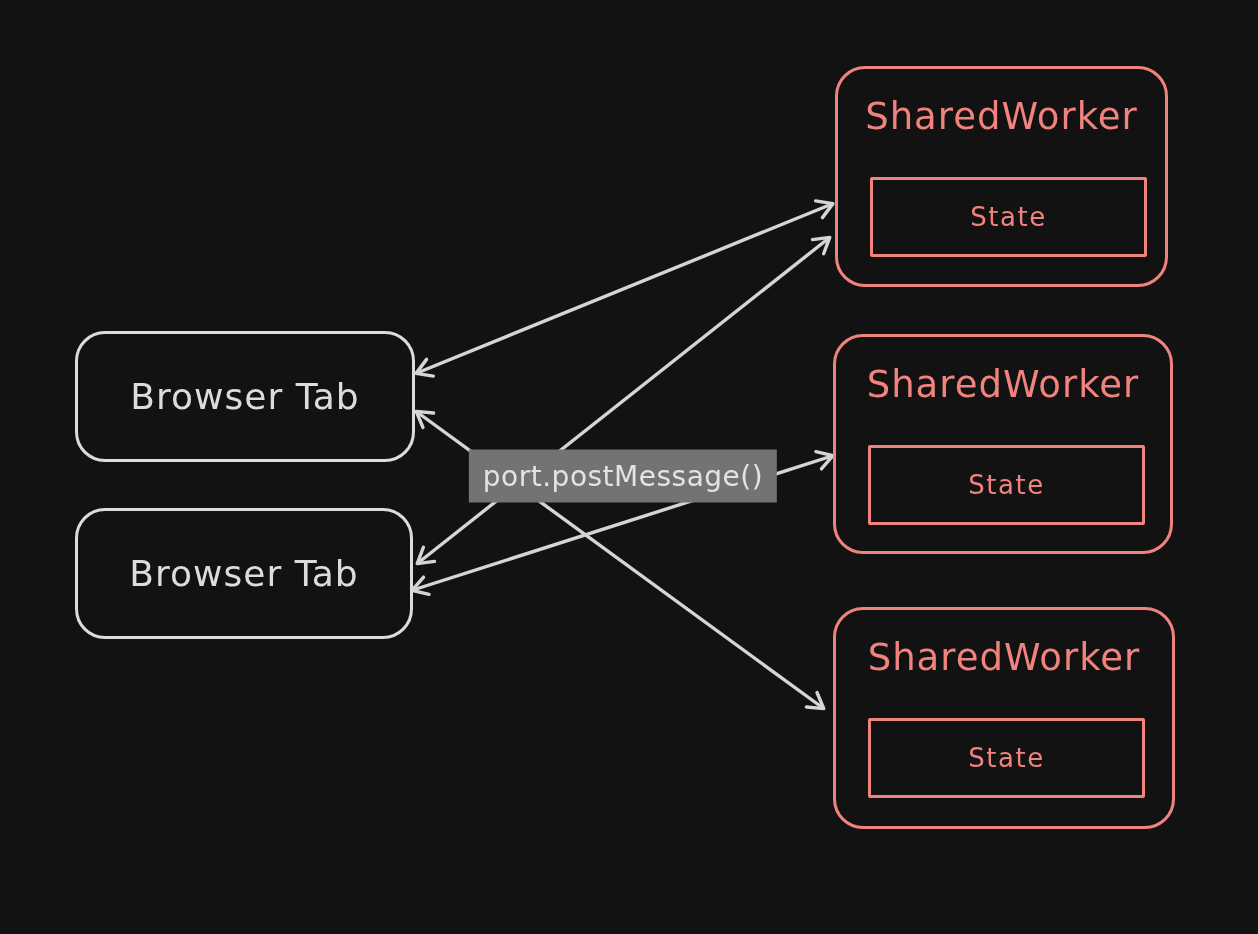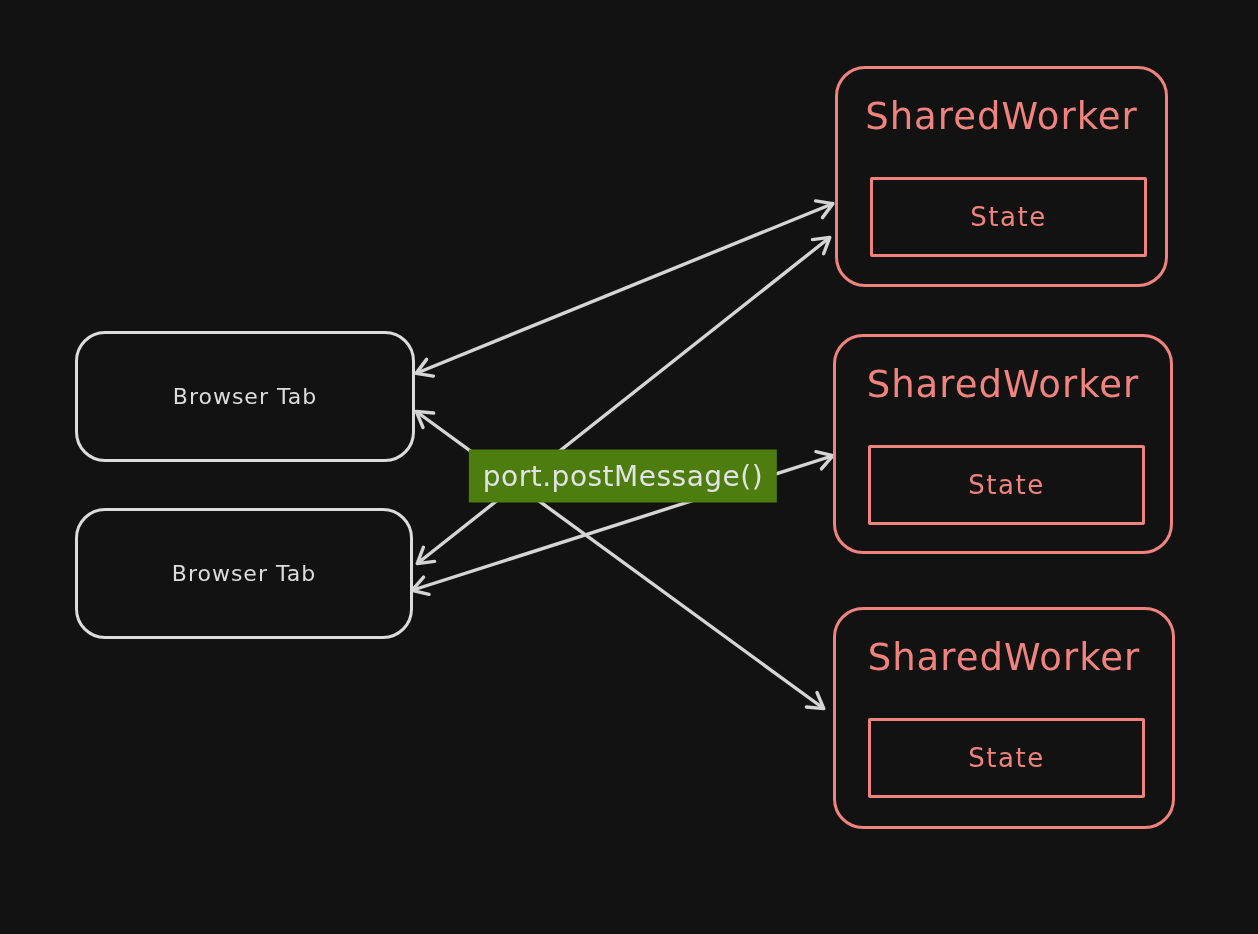--- a/index.html
+++ b/index.html
@@ -26,21 +26,21 @@
     box-sizing: border-box;
     border-radius: 30px;
     z-index: 2;
   }
   .tab {
     border: 3.5px solid #dcdcdc;
     color: #dcdcdc;
     display: flex;
     align-items: center;
     justify-content: center;
-    font-size: 22px;
+    font-size: 36px;
     letter-spacing: 1px;
   }
   .tab1 { left: 75px;  top: 331px; width: 340px; height: 131px; }
   .tab2 { left: 75px;  top: 508px; width: 338px; height: 131px; }
   .worker {
     border: 3.5px solid #f0837d;
     color: #f0837d;
   }
   .worker1 { left: 835px; top: 66px;  width: 333px; height: 221px; }
   .worker2 { left: 833px; top: 334px; width: 340px; height: 220px; }
@@ -67,21 +67,21 @@
     align-items: center;
     justify-content: center;
     font-size: 26px;
     letter-spacing: 1.5px;
   }
   .msg-label {
     position: absolute;
     left: 623px;
     top: 476px;
     transform: translate(-50%, -50%);
-    background: #4d7c0f;
+    background: #737373;
     color: #e3e3e3;
     font-size: 28px;
     letter-spacing: 0.5px;
     padding: 10px 14px;
     white-space: nowrap;
     z-index: 5;
   }
 </style>
 </head>
 <body>

